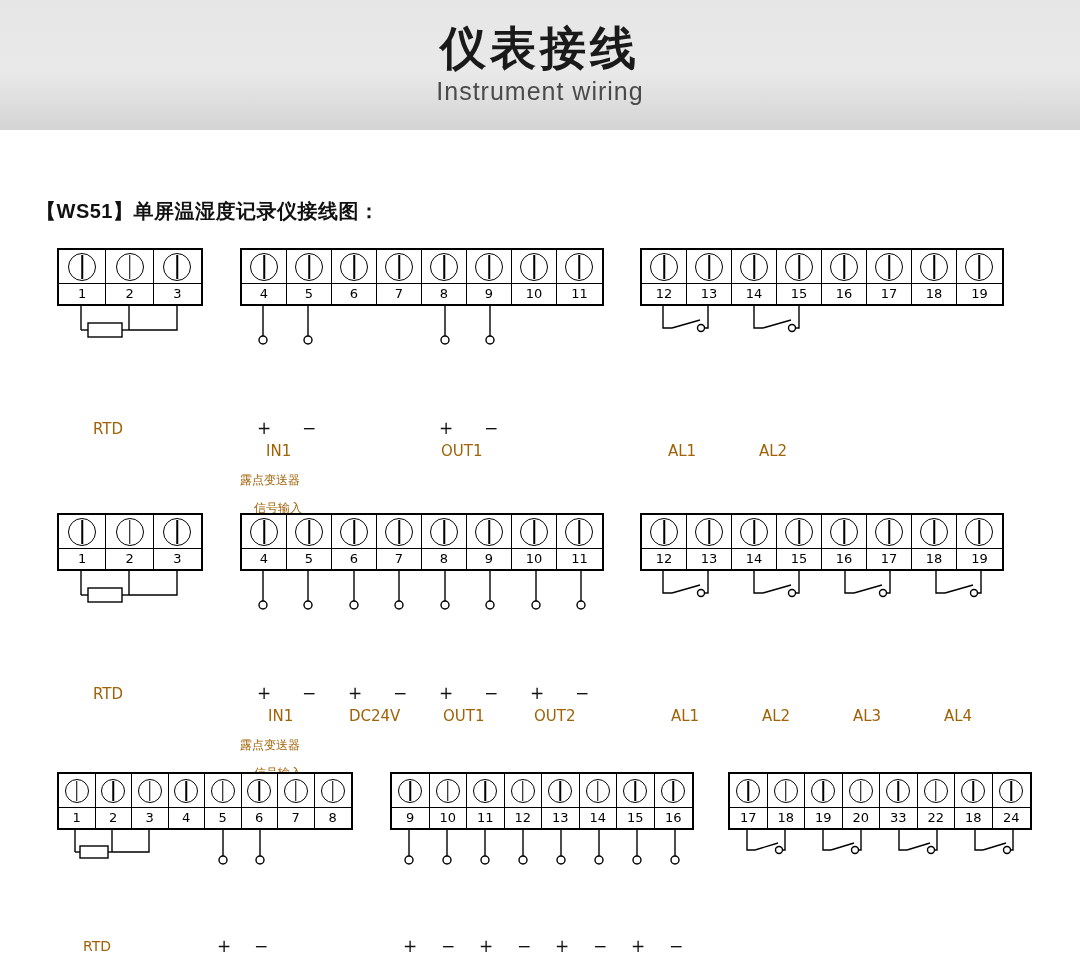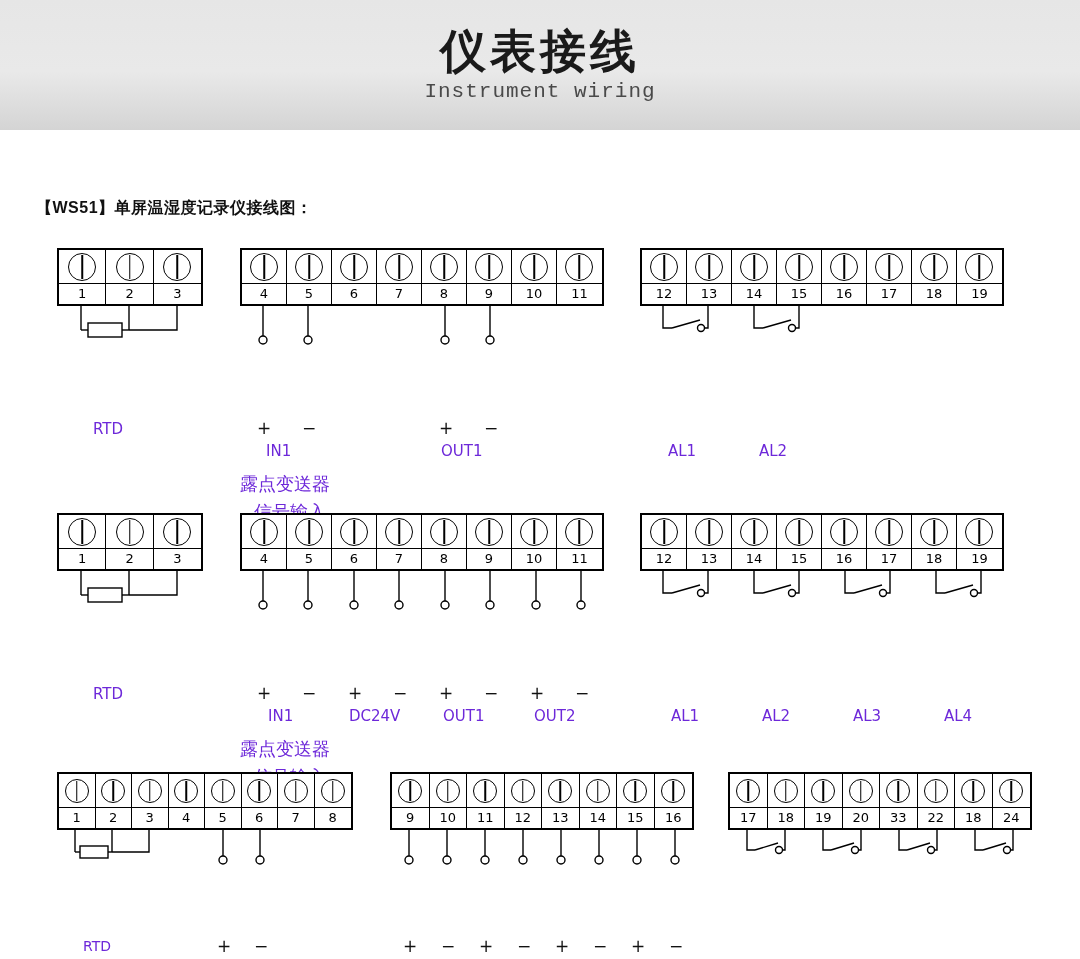--- a/index.html
+++ b/index.html
@@ -13,27 +13,27 @@
     width:1080px;height:130px;
     background:linear-gradient(to bottom,#e6e6e6 0%,#e9e9e9 55%,#d4d4d4 100%);
     display:flex;flex-direction:column;align-items:center;justify-content:center;
     box-sizing:border-box;
   }
   .header-title{
     font-size:46px;font-weight:bold;letter-spacing:4px;color:#1a1a1a;
     line-height:1.05;
   }
   .header-sub{
-    font-size:21px;color:#4a4a4a;letter-spacing:1px;margin-top:4px;
-    font-family:Liberation Mono, monospace;
+    font-size:25px;color:#4a4a4a;letter-spacing:1px;margin-top:4px;
+    font-family:Liberation Sans, sans-serif;
   }
   
   .section{position:absolute;left:0;width:1080px;}
   .sec-title{
-    position:absolute;left:36px;font-size:16px;font-weight:bold;color:#111;
+    position:absolute;left:36px;font-size:20px;font-weight:bold;color:#111;
     letter-spacing:0.5px;white-space:nowrap;
   }
   
   .block{position:absolute;border:2px solid #000;background:#fff;box-sizing:border-box;display:flex;}
   .cell{position:relative;box-sizing:border-box;border-right:1px solid #000;display:flex;flex-direction:column;}
   .cell:last-child{border-right:none;}
   .screw-area{flex:1 1 auto;display:flex;align-items:center;justify-content:center;}
   .screw{
     width:26px;height:26px;border-radius:50%;border:1.5px solid #000;background:#fff;
     position:relative;
@@ -43,25 +43,25 @@
     transform:translateX(-50%);
   }
   .num-sep{border-top:1px solid #000;}
   .num{
     height:20px;line-height:20px;text-align:center;font-size:13px;
     font-family:"DejaVu Sans",sans-serif;color:#000;
   }
   
   .overlay{position:absolute;left:0;top:0;pointer-events:none;}
   .lbl{
-    position:absolute;font-size:15px;color:#6d28d9;white-space:nowrap;
+    position:absolute;font-size:15px;color:#a16207;white-space:nowrap;
     font-family:"DejaVu Sans","Liberation Serif",serif;
     text-align:right;
   }
-  .lbl-cn{font-family:Liberation Mono, monospace;font-size:18px;}
+  .lbl-cn{font-family:Liberation Mono, monospace;font-size:12px;}
   .sign{
     position:absolute;font-size:17px;color:#111;font-family:"DejaVu Sans",sans-serif;
   }
 </style>
 </head>
 <body>
 
 <div class="header">
   <div class="header-title">仪表接线</div>
   <div class="header-sub">Instrument wiring</div>

